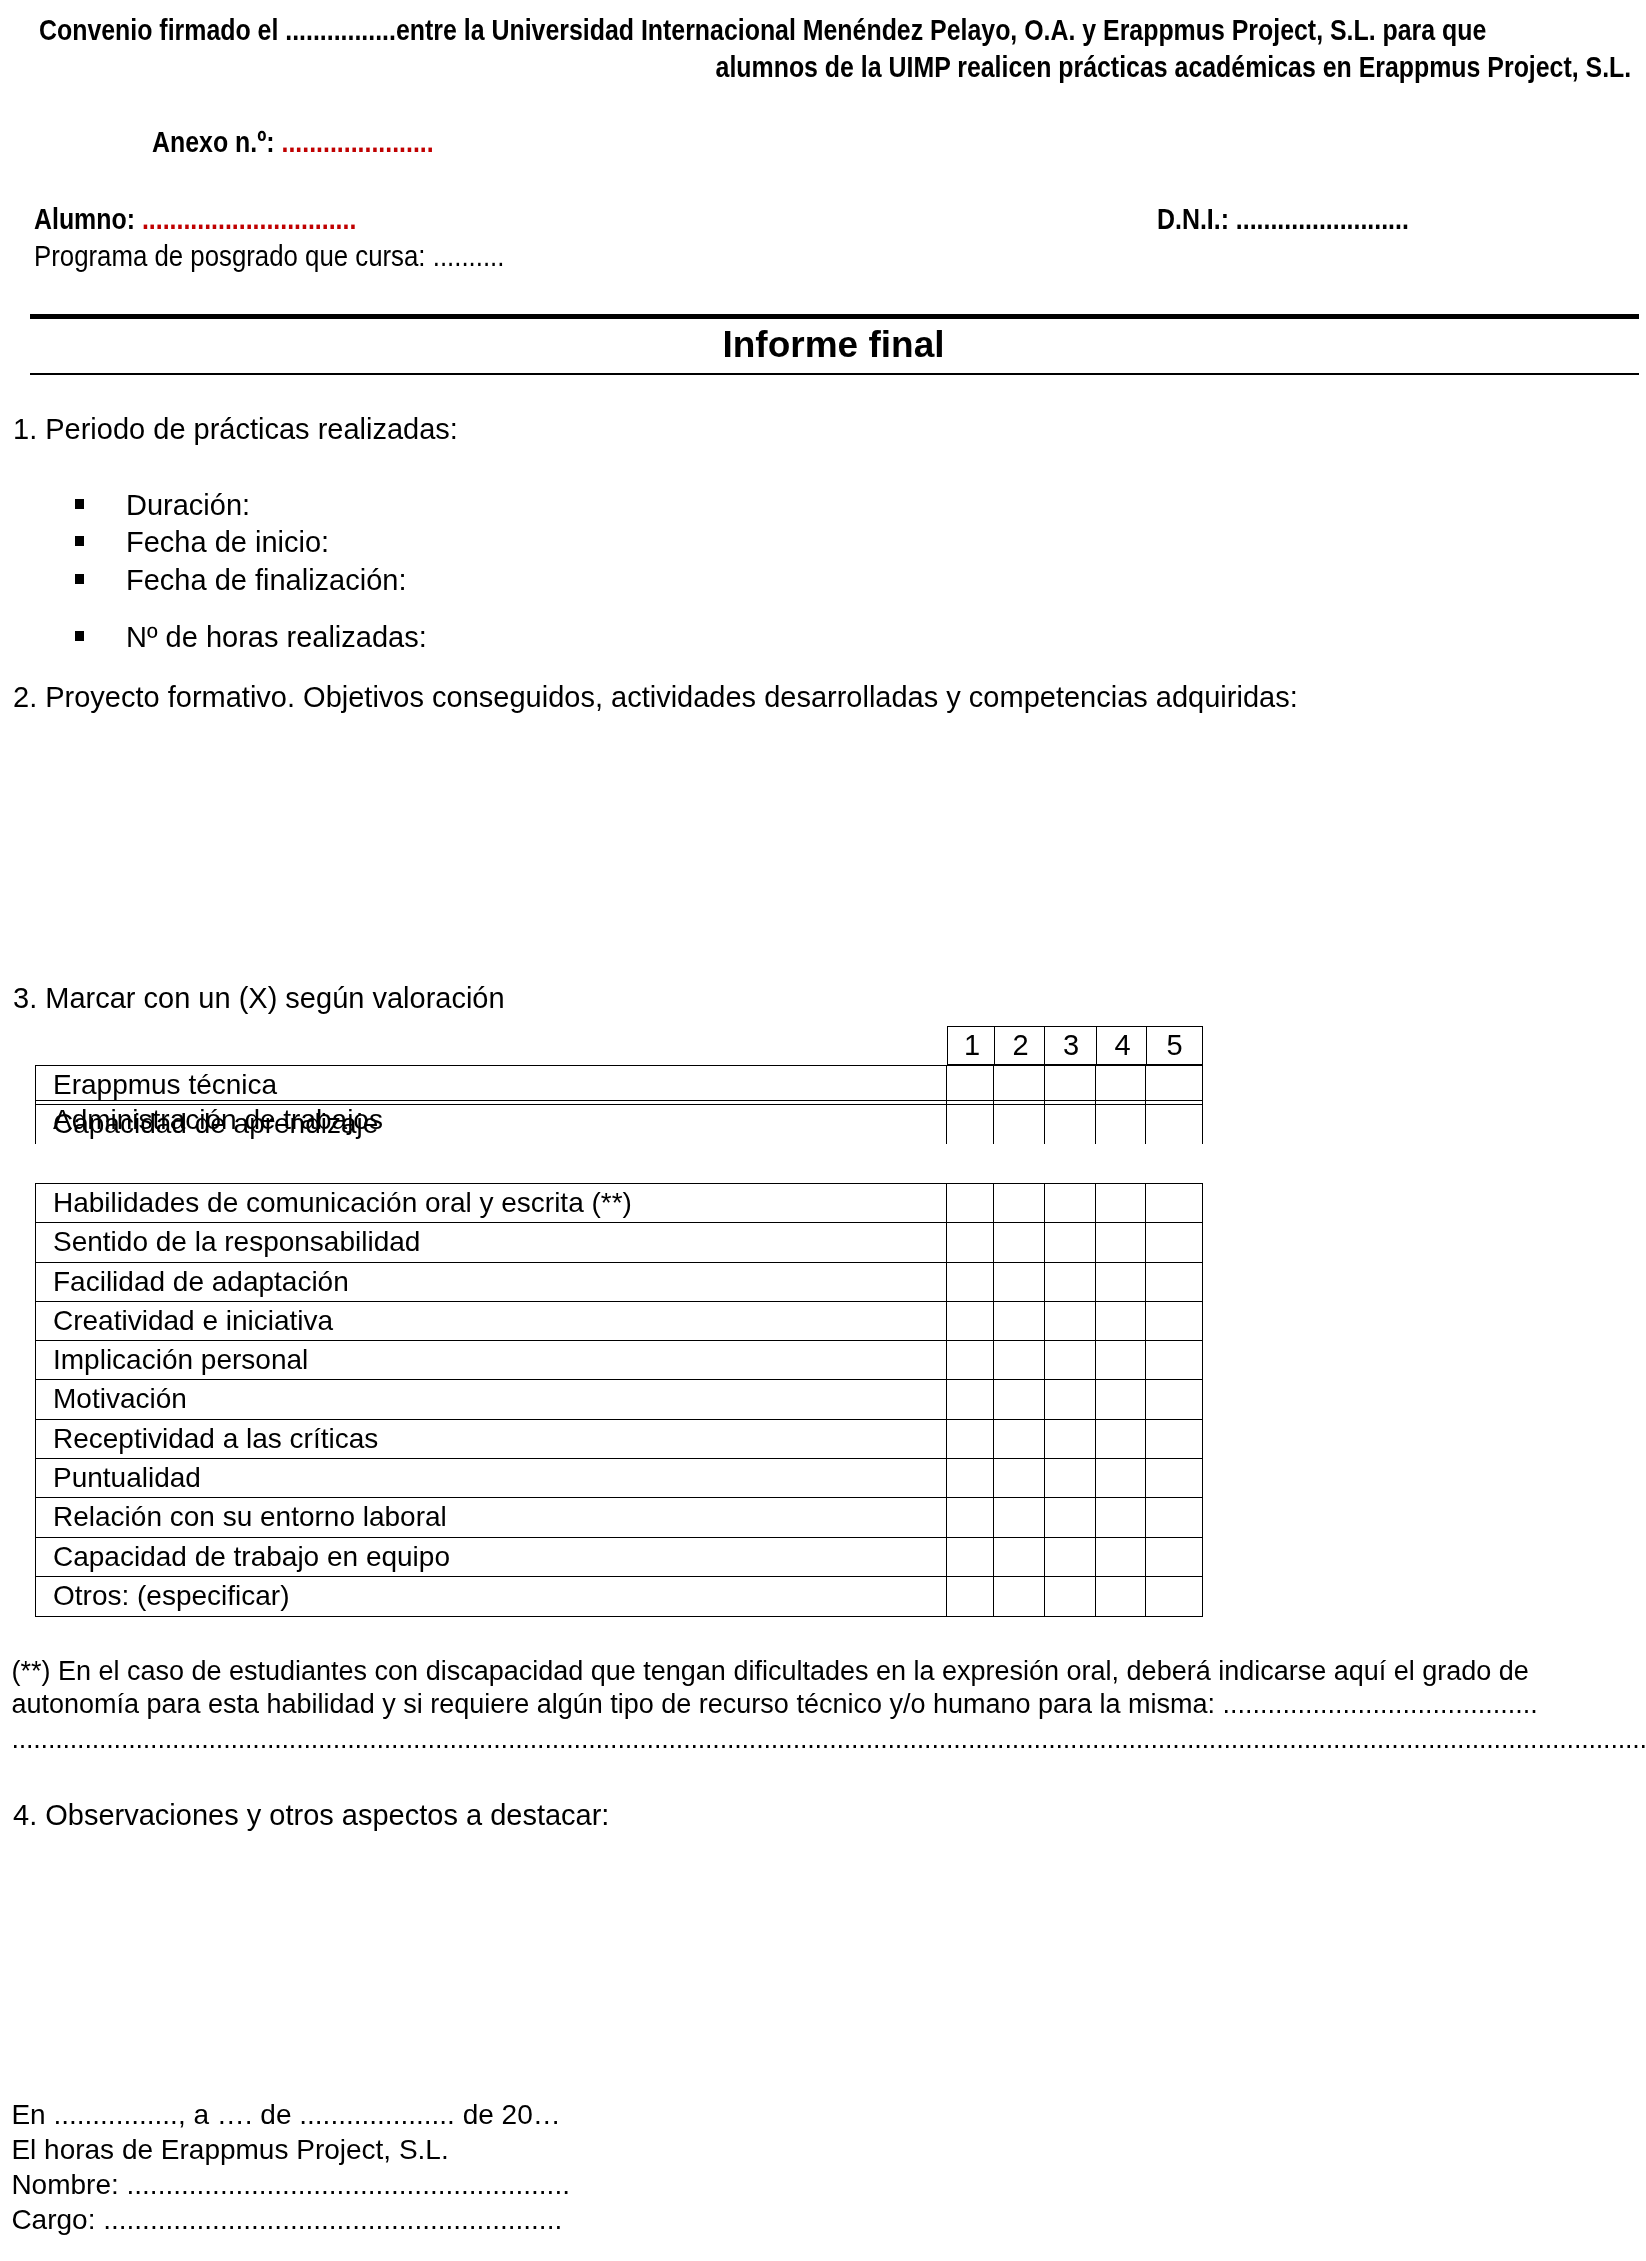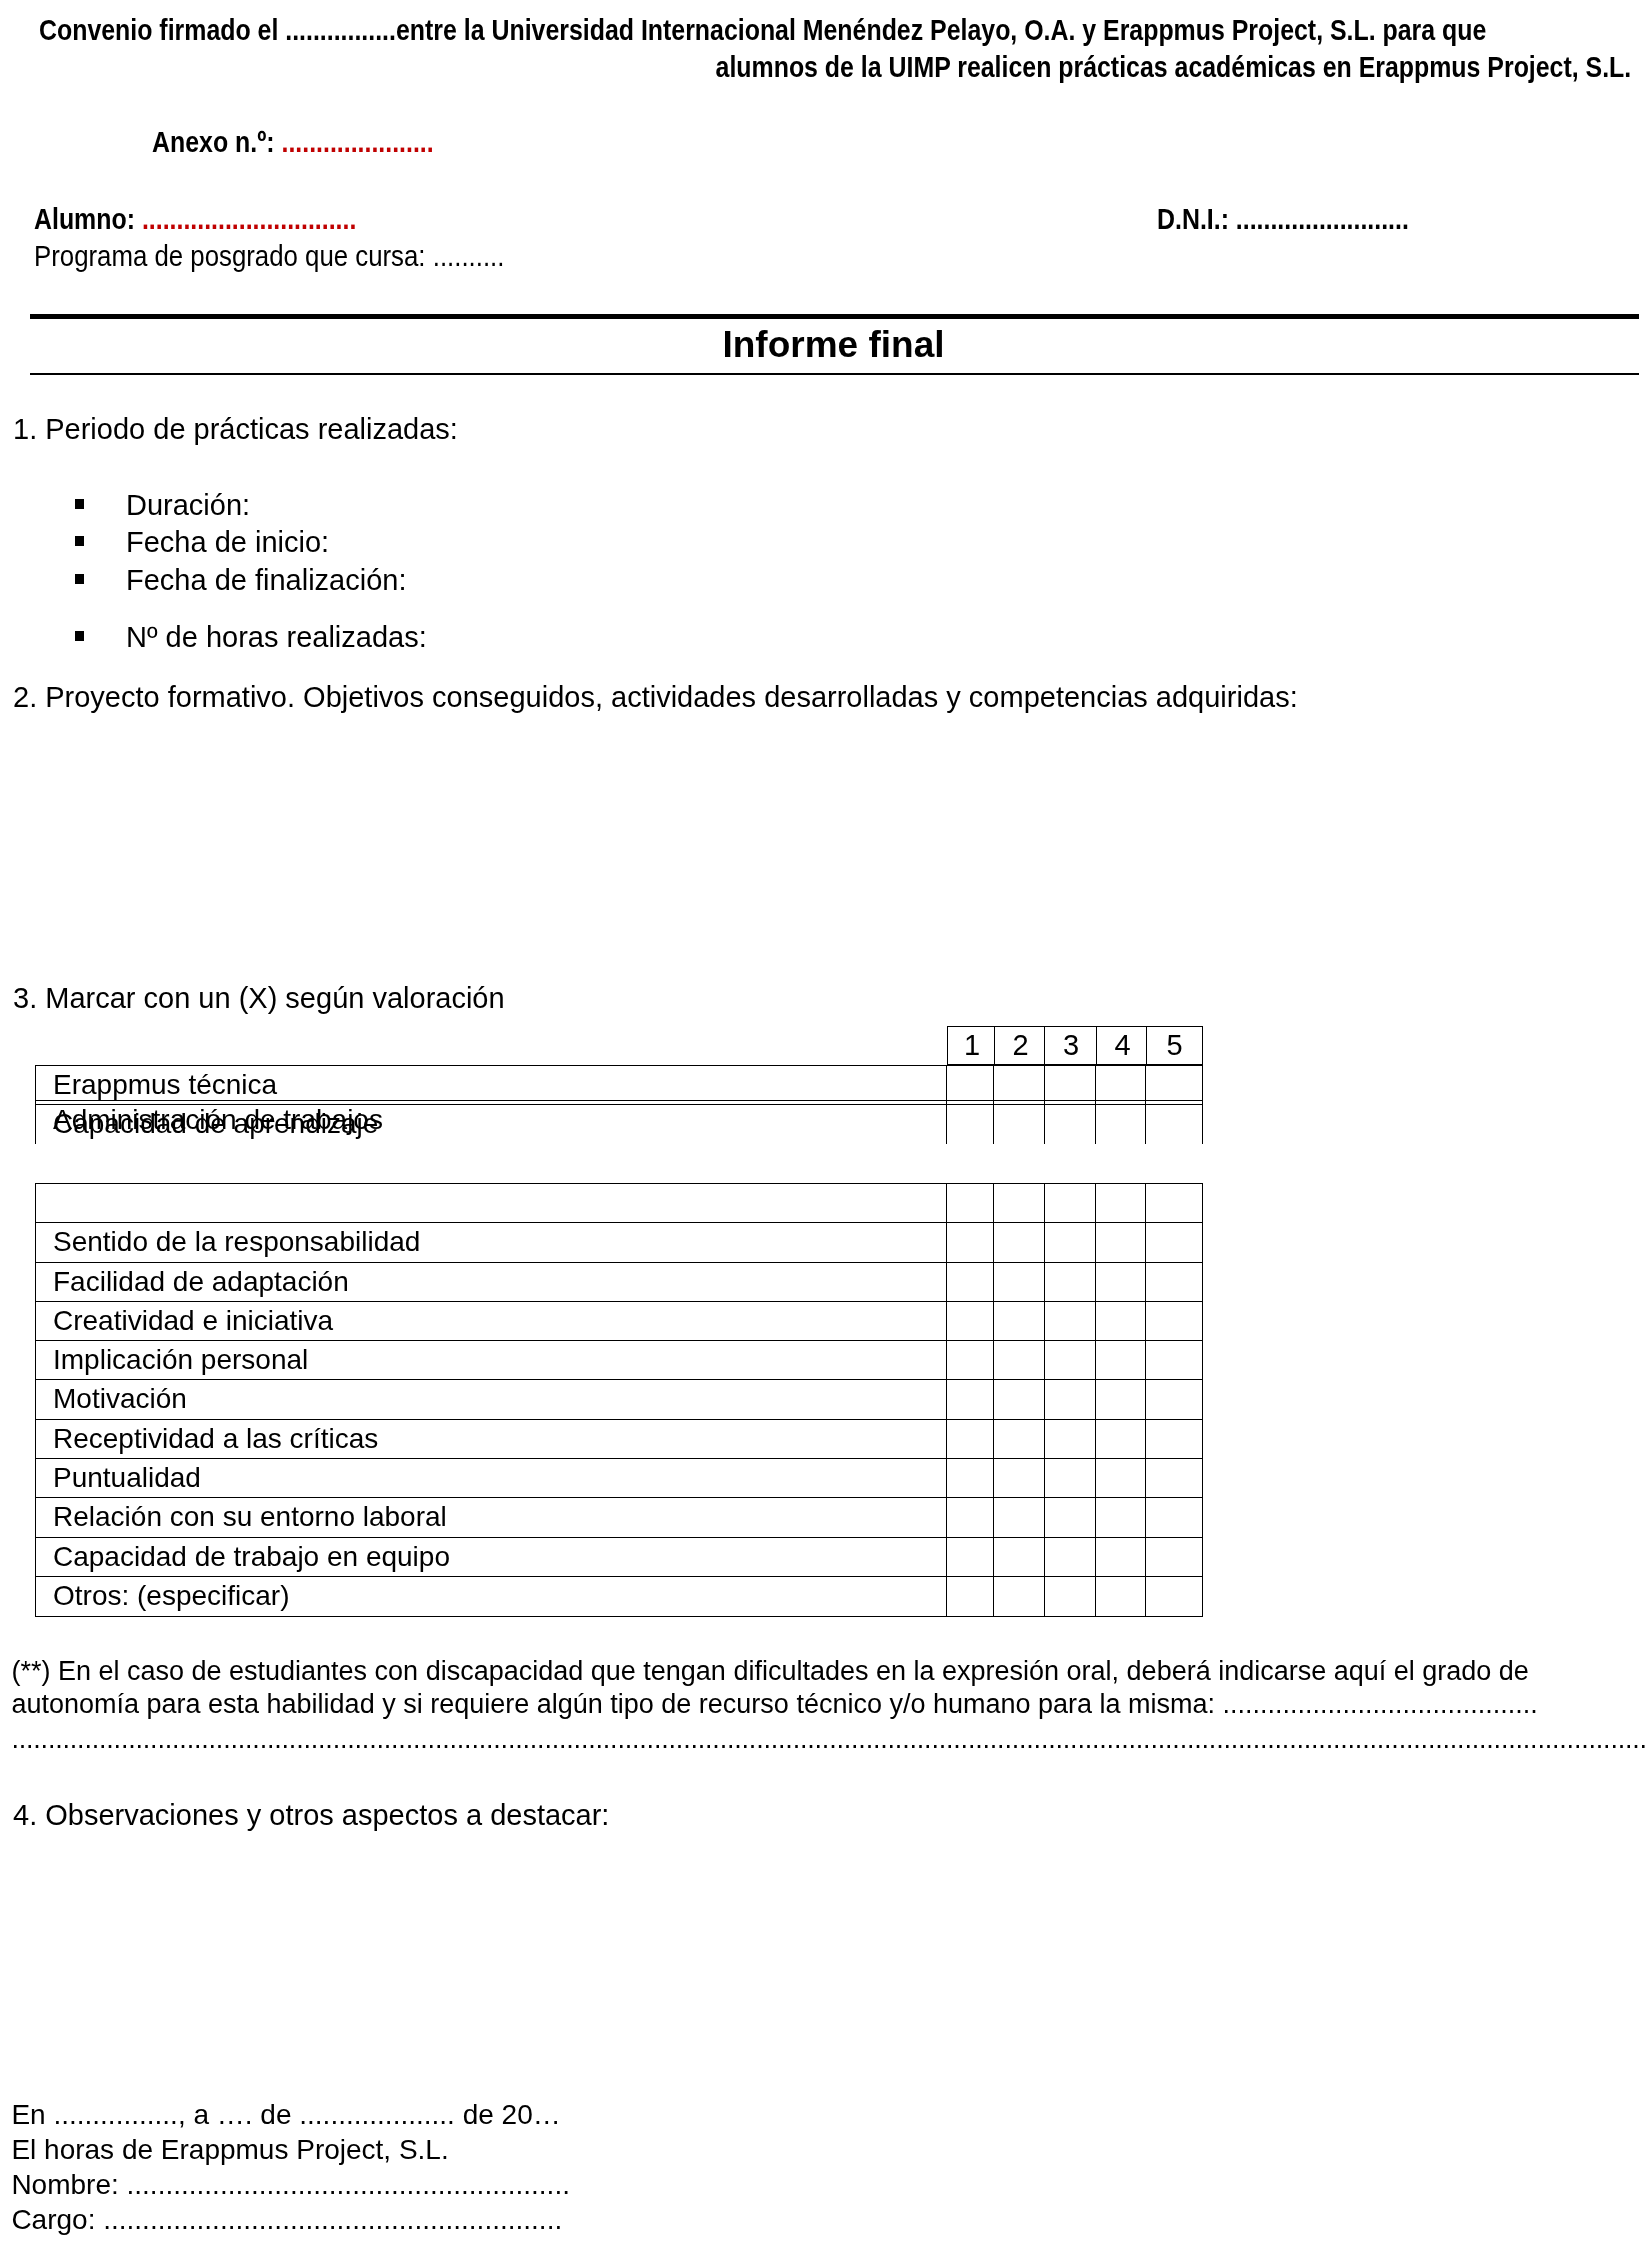--- a/index.html
+++ b/index.html
@@ -133,20 +133,21 @@
     </div>
     <div class="row" style="top: 1100px;">
       <div class="row-label">Administración de trabajos</div>
       <div class="cell" style="left: 910px; width: 47px;"></div>
       <div class="cell" style="left: 957px; width: 51px;"></div>
       <div class="cell" style="left: 1008px; width: 51px;"></div>
       <div class="cell" style="left: 1059px; width: 51px;"></div>
       <div class="cell" style="left: 1109px; width: 57px;"></div>
     </div>
     <div class="row" style="top: 1183px;">
+      <div class="row-label">Habilidades de comunicación oral y escrita (**)</div>
       <div class="cell" style="left: 910px; width: 47px;"></div>
       <div class="cell" style="left: 957px; width: 51px;"></div>
       <div class="cell" style="left: 1008px; width: 51px;"></div>
       <div class="cell" style="left: 1059px; width: 51px;"></div>
       <div class="cell" style="left: 1109px; width: 57px;"></div>
     </div>
     <div class="row" style="top: 1222px;">
       <div class="row-label">Sentido de la responsabilidad</div>
       <div class="cell" style="left: 910px; width: 47px;"></div>
       <div class="cell" style="left: 957px; width: 51px;"></div>

